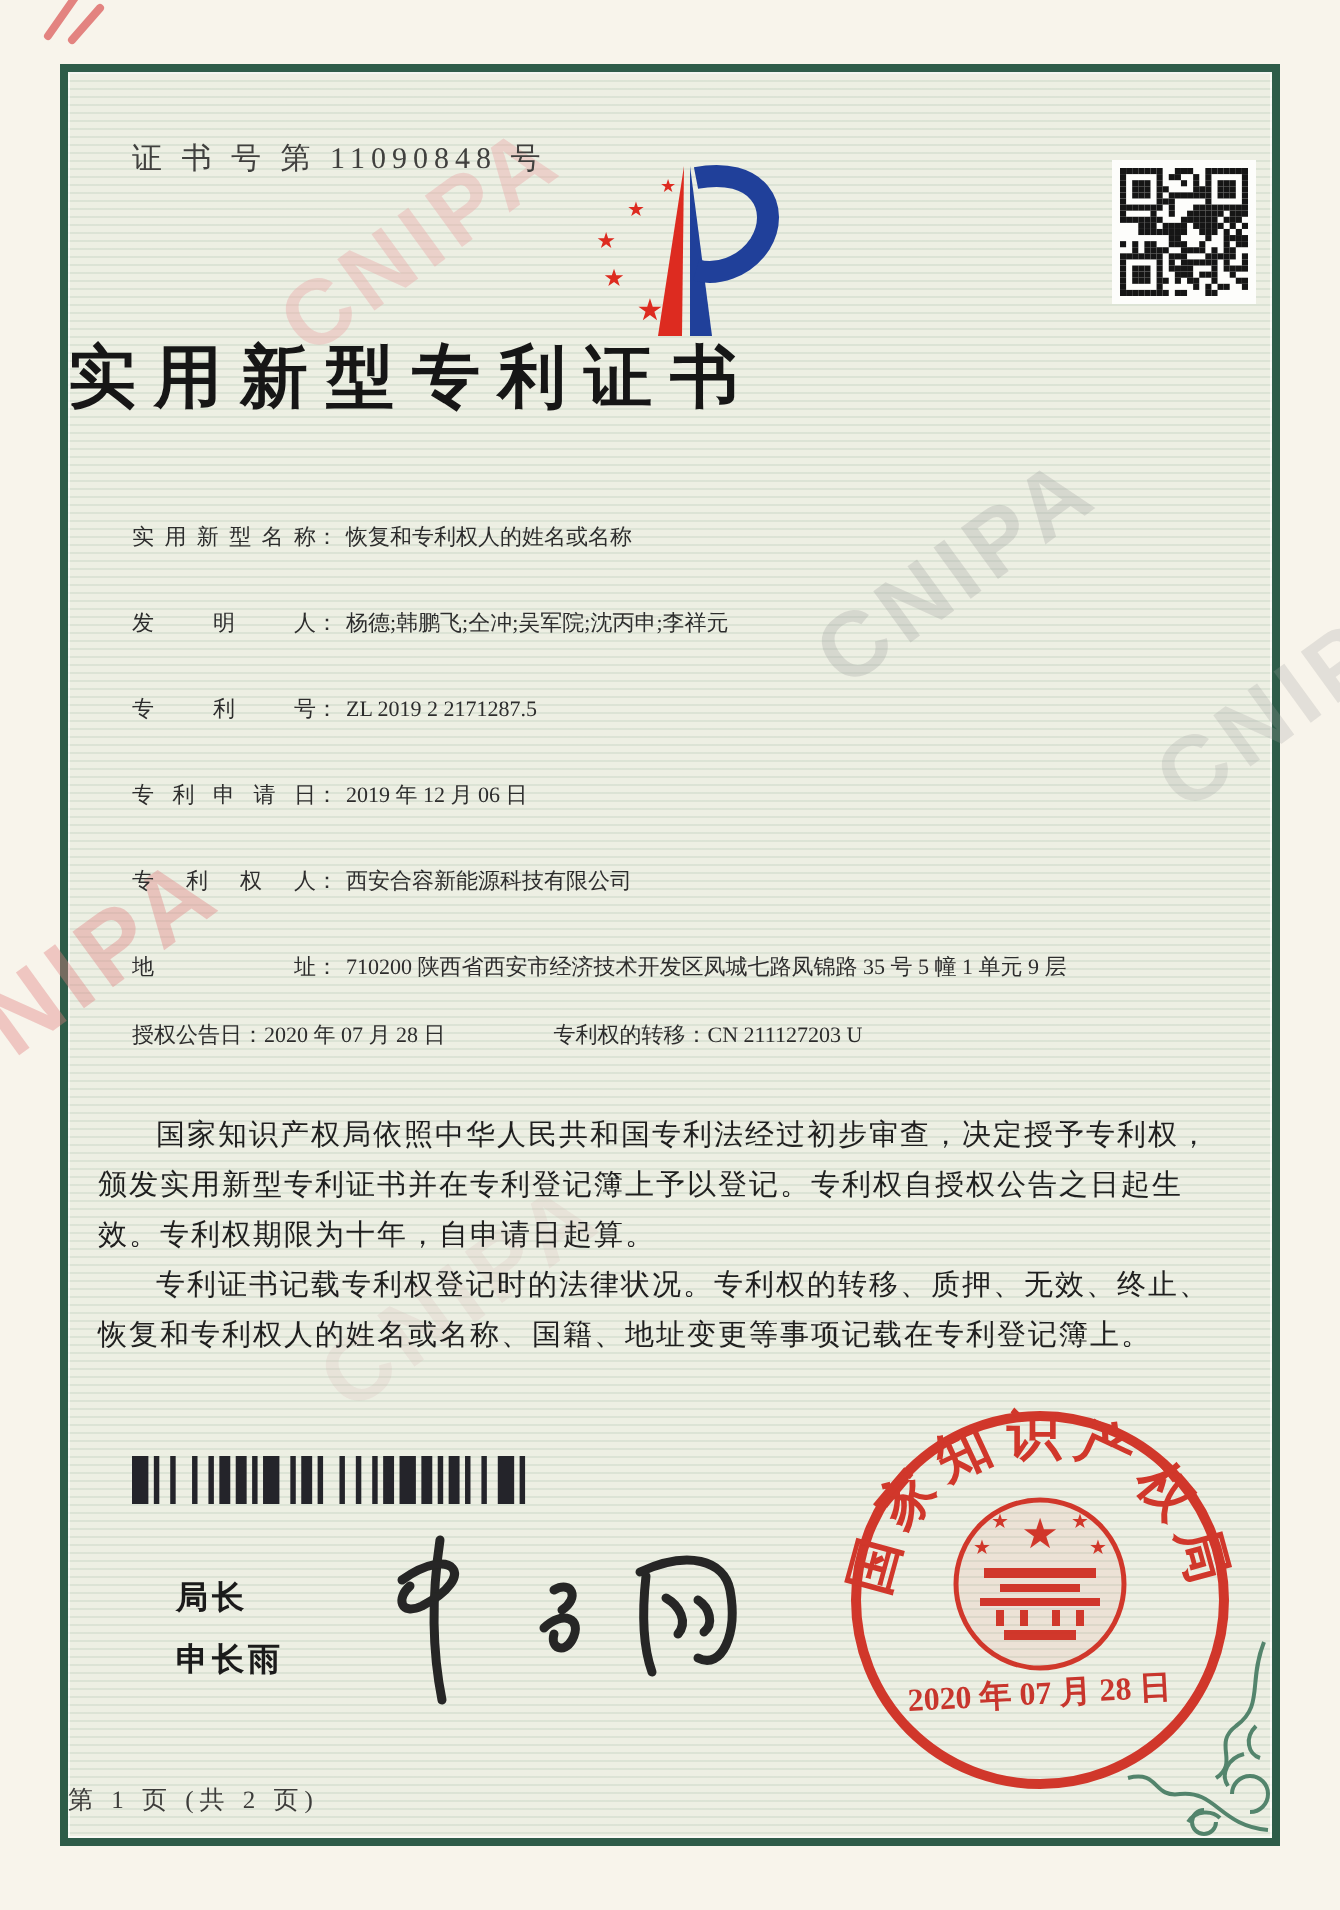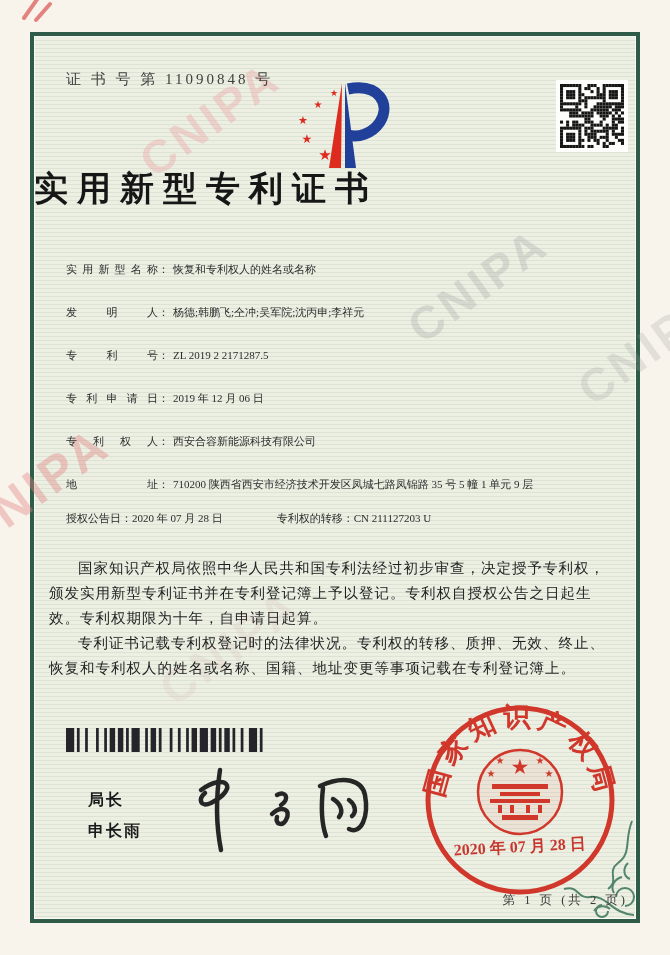--- a/index.html
+++ b/index.html
@@ -48,21 +48,21 @@
 
   .barcode{position:absolute;left:32px;top:692px;line-height:0;}
 
   .signer{position:absolute;left:54px;top:748px;font-family:"Liberation Sans","DejaVu Sans",sans-serif;
     font-size:16px;font-weight:bold;line-height:31px;color:#1b1b1b;letter-spacing:2px;}
 
   .signature{position:absolute;left:146px;top:718px;line-height:0;}
 
   .seal{position:absolute;left:386px;top:664px;line-height:0;opacity:0.93;}
 
-  .footer{position:absolute;left:0;right:0;top:856px;text-align:right;font-size:12.5px;
+  .footer{position:absolute;left:0;right:0;top:856px;text-align:left;font-size:12.5px;
     letter-spacing:3px;color:#3c3c3a;}
 </style>
 </head>
 <body>
 
 <div class="page">
 
   <div class="frame">
     <svg class="corner-flourish" width="78" height="100" viewBox="0 0 78 100">
       <g fill="none" stroke="#2f6b50" stroke-width="2" opacity="0.8">

